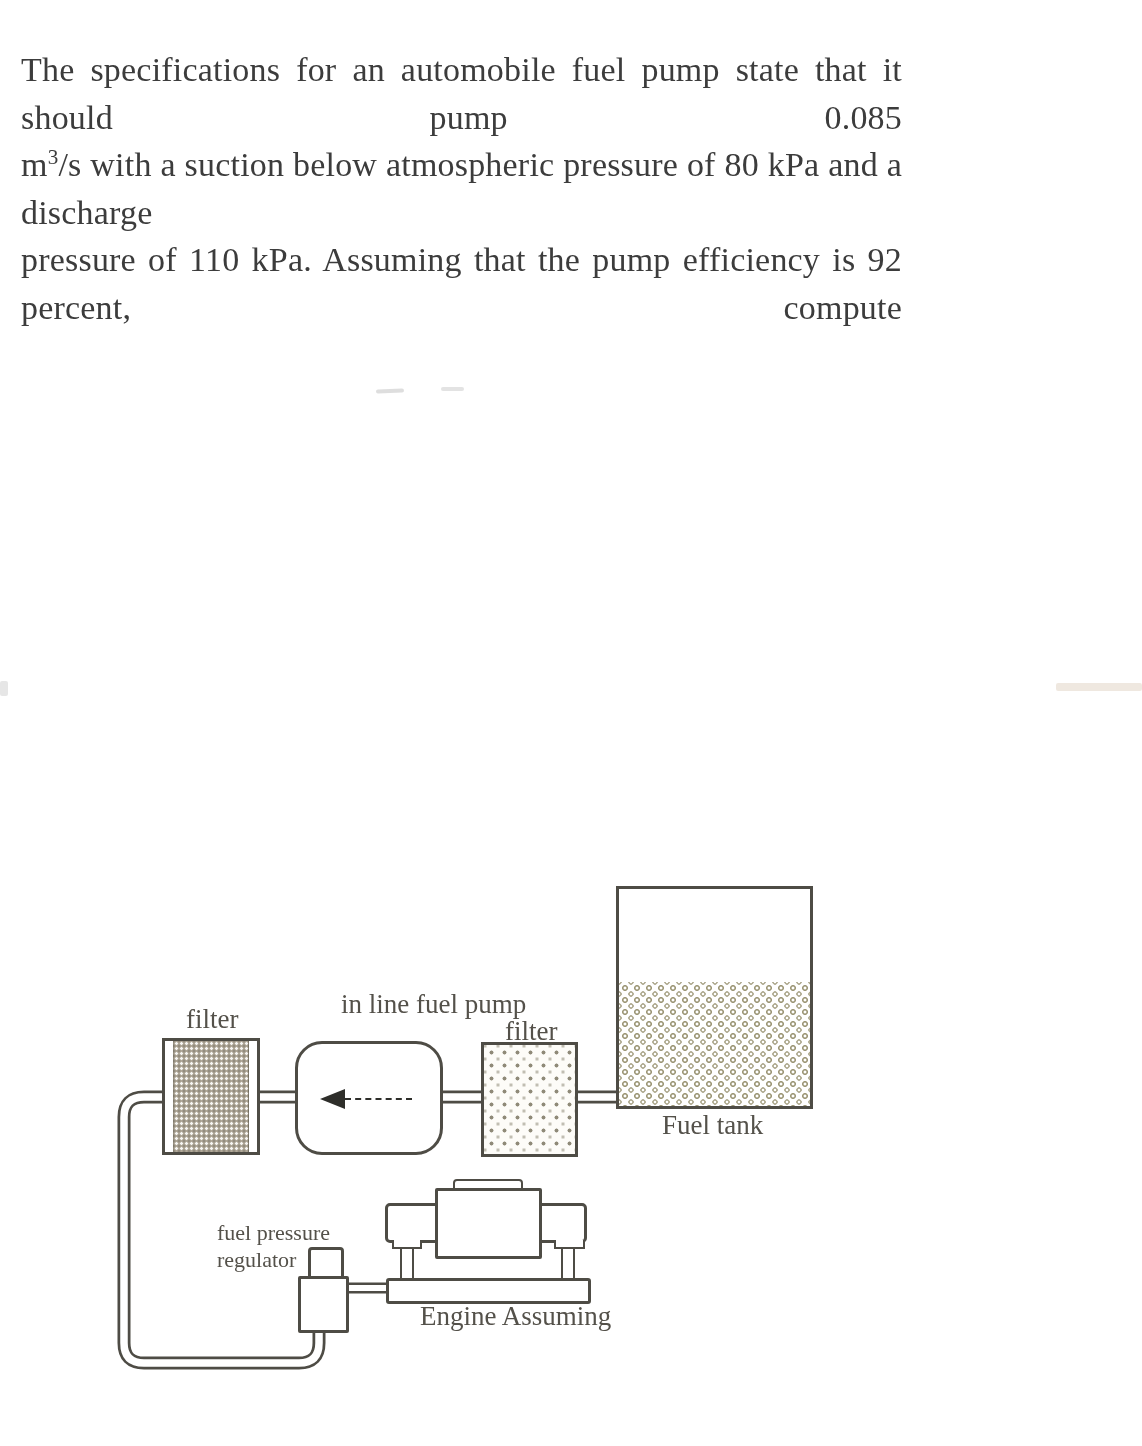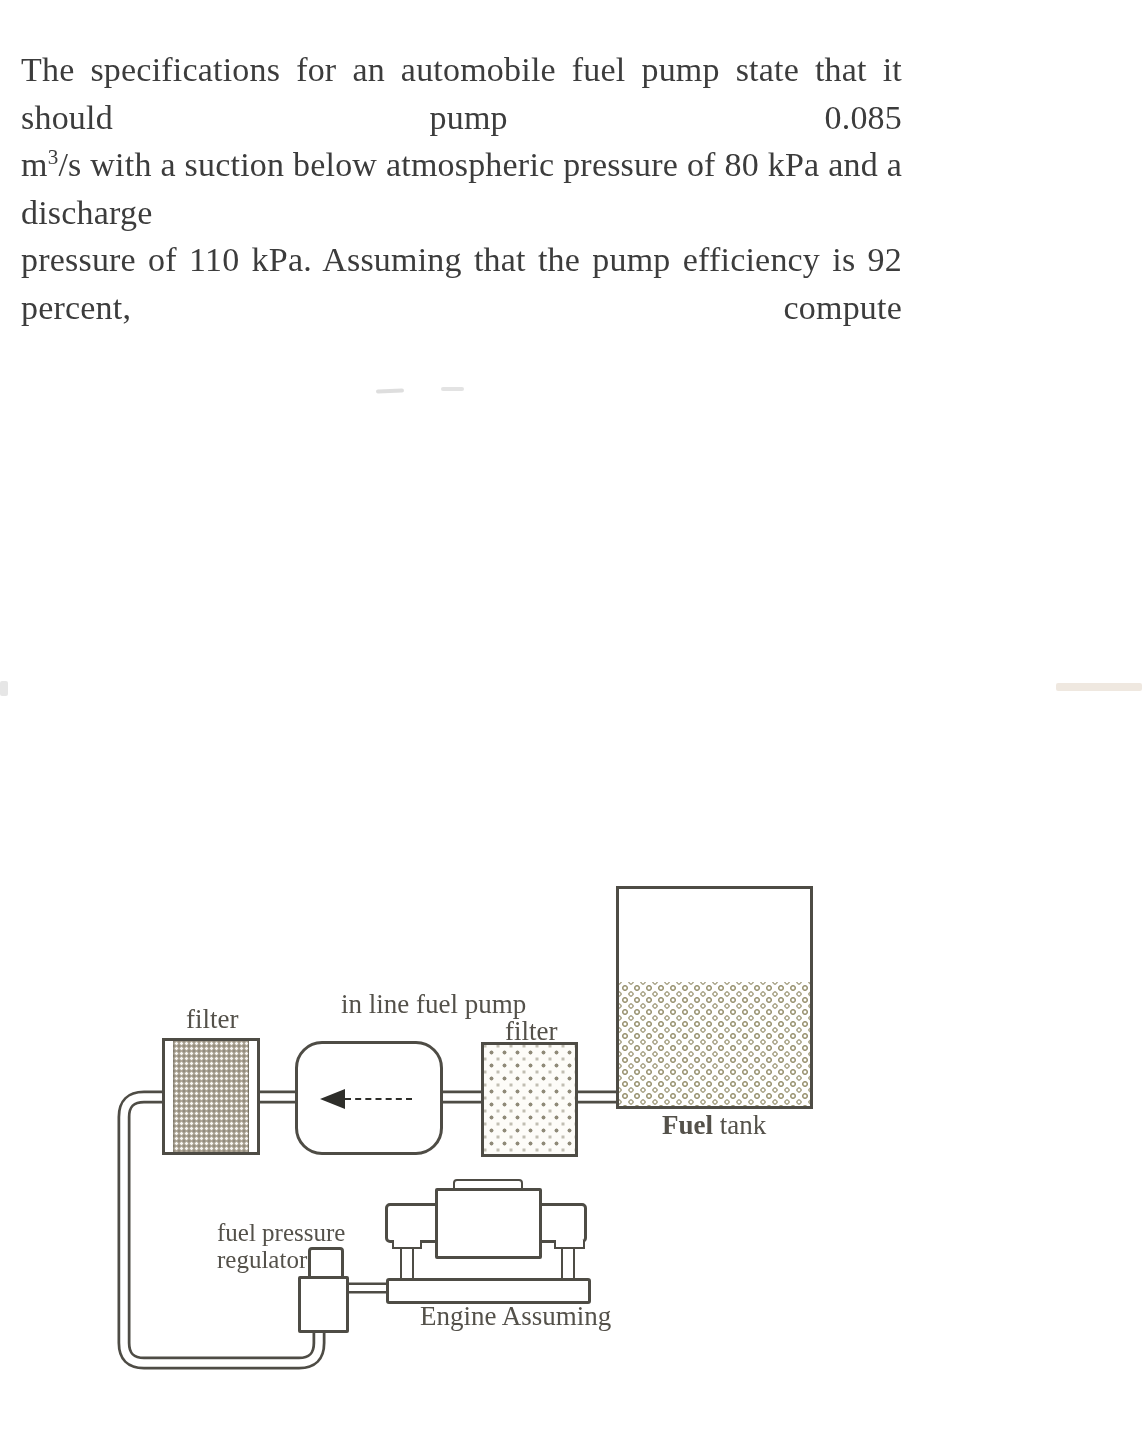--- a/index.html
+++ b/index.html
@@ -96,22 +96,22 @@
                border-left: 2.5px solid var(--outline, #4e4c45); border-right: 2.5px solid var(--outline, #4e4c45); }
   .eng-leg-r { left: 561px; top: 1248px; width: 14px; height: 33px; background: transparent; border: none;
                border-left: 2.5px solid var(--outline, #4e4c45); border-right: 2.5px solid var(--outline, #4e4c45); }
   .eng-base  { left: 386px; top: 1278px; width: 205px; height: 26px; border-width: 3px; border-radius: 3px; z-index: 3; }
 
   
   .lbl-filter-left  { left: 186px; top: 1006px; }
   .lbl-pump         { left: 300px; top: 991px; margin-left: 41px; }
   .lbl-filter-right { left: 505px; top: 1018px; }
   .lbl-tank         { left: 662px; top: 1112px; }
-  .lbl-tank b       { font-weight: bold; }
-  .lbl-reg          { left: 217px; top: 1219px; font-size: 25px; line-height: 27px; }
+  .lbl-tank b       { font-weight: normal; }
+  .lbl-reg          { left: 217px; top: 1219px; font-size: 22px; line-height: 27px; }
   .lbl-engine       { left: 420px; top: 1303px; }
 
   
   .smudge { position: absolute; z-index: 0; border-radius: 2px; }
   .smudge-1 { left: 376px; top: 389px; width: 28px; height: 4px; background: #c3c3c3; opacity: 0.55; transform: rotate(-2deg); }
   .smudge-2 { left: 441px; top: 387px; width: 23px; height: 4px; background: #c7c7c7; opacity: 0.5; }
   .smudge-3 { left: 0px;   top: 681px; width: 8px;  height: 15px; background: #dcdcdc; opacity: 0.7; }
   .smudge-4 { left: 1056px; top: 683px; width: 86px; height: 8px; background: #ece4db; opacity: 0.85; }
 </style>
 </head>

